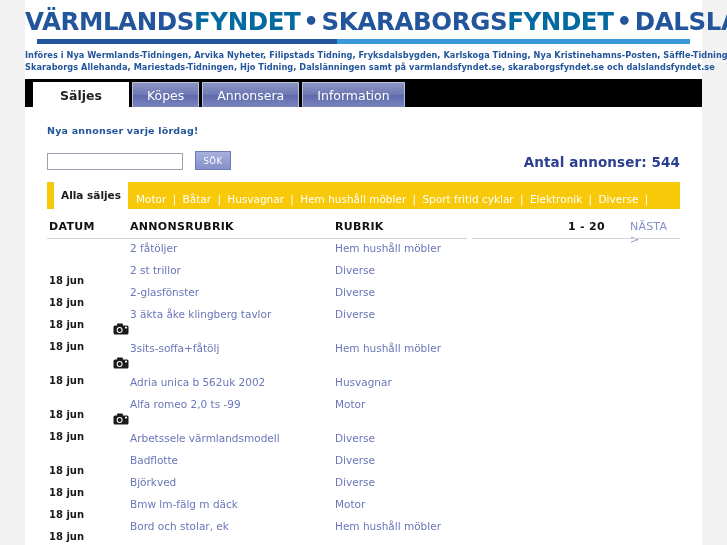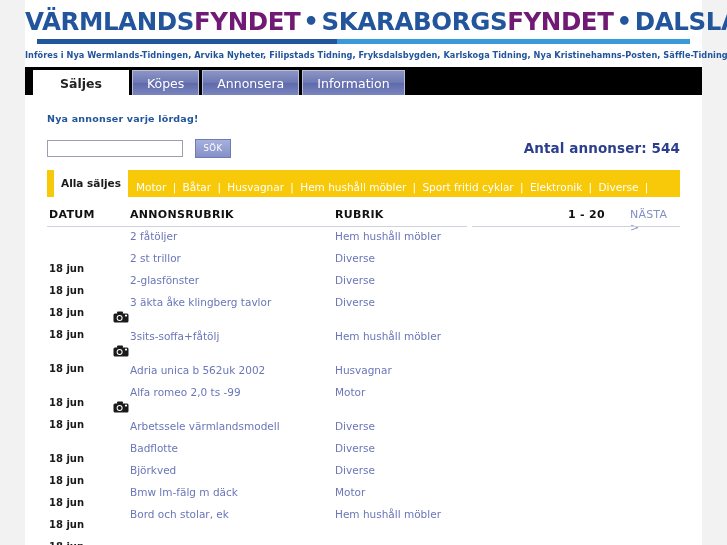--- a/index.html
+++ b/index.html
@@ -30,21 +30,21 @@
   .logo {
     font-family: "DejaVu Sans", "Liberation Sans", sans-serif;
     font-weight: bold;
     font-size: 24.5px;
     letter-spacing: -0.4px;
     white-space: nowrap;
     line-height: 28px;
     margin: 2px 0 0 0;
   }
   .logo .dark { color: #22559b; }
-  .logo .light { color: #701a75; }
+  .logo .light { color: #0369a1; }
   .logo .dot { color: #22559b; padding: 0 3px; }
   .rule-wrap {
     margin: 3px 12px 0 12px;
     height: 5px;
     display: flex;
   }
   .rule-dark { background: #22559b; flex: 0 0 46%; }
   .rule-light { background: #3a9ad9; flex: 1 1 auto; }
   .sub {
     color: #22559b;
@@ -98,21 +98,21 @@
     color: #22559b;
     font-weight: bold;
     font-size: 9.5px;
     margin-top: 18px;
     letter-spacing: 0.2px;
   }
 
   .searchrow {
     margin-top: 14px;
     display: flex;
-    align-items: center;
+    align-items: flex-end;
     height: 20px;
   }
   .search-input {
     width: 136px;
     height: 17px;
     border: 1px solid #9aa0ae;
     background: #ffffff;
     font-family: "DejaVu Sans", "Liberation Sans", sans-serif;
     font-size: 11px;
     padding: 0 3px;
@@ -235,20 +235,21 @@
 
 <div class="page">
 
   <div class="masthead">
     <div class="logo" id="logo"><span class="dark">VÄRMLANDS</span><span class="light">FYNDET</span><span class="dot">•</span><span class="dark">SKARABORGS</span><span class="light">FYNDET</span><span class="dot">•</span><span class="dark">DALSLANDS</span></div>
     <div class="rule-wrap">
       <div class="rule-dark"></div>
       <div class="rule-light"></div>
     </div>
     <div class="sub">Införes i Nya Wermlands-Tidningen, Arvika Nyheter, Filipstads Tidning, Fryksdalsbygden, Karlskoga Tidning, Nya Kristinehamns-Posten, Säffle-Tidningen</div>
+    <div class="sub" style="margin-top:0">Skaraborgs Allehanda, Mariestads-Tidningen, Hjo Tidning, Dalslänningen samt på varmlandsfyndet.se, skaraborgsfyndet.se och dalslandsfyndet.se</div>
   </div>
 
   <div class="tabbar" id="tabbar">
       <div class="tab active">Säljes</div>
       <div class="tab">Köpes</div>
       <div class="tab">Annonsera</div>
       <div class="tab">Information</div>
     </div>
 
   <div class="content">

